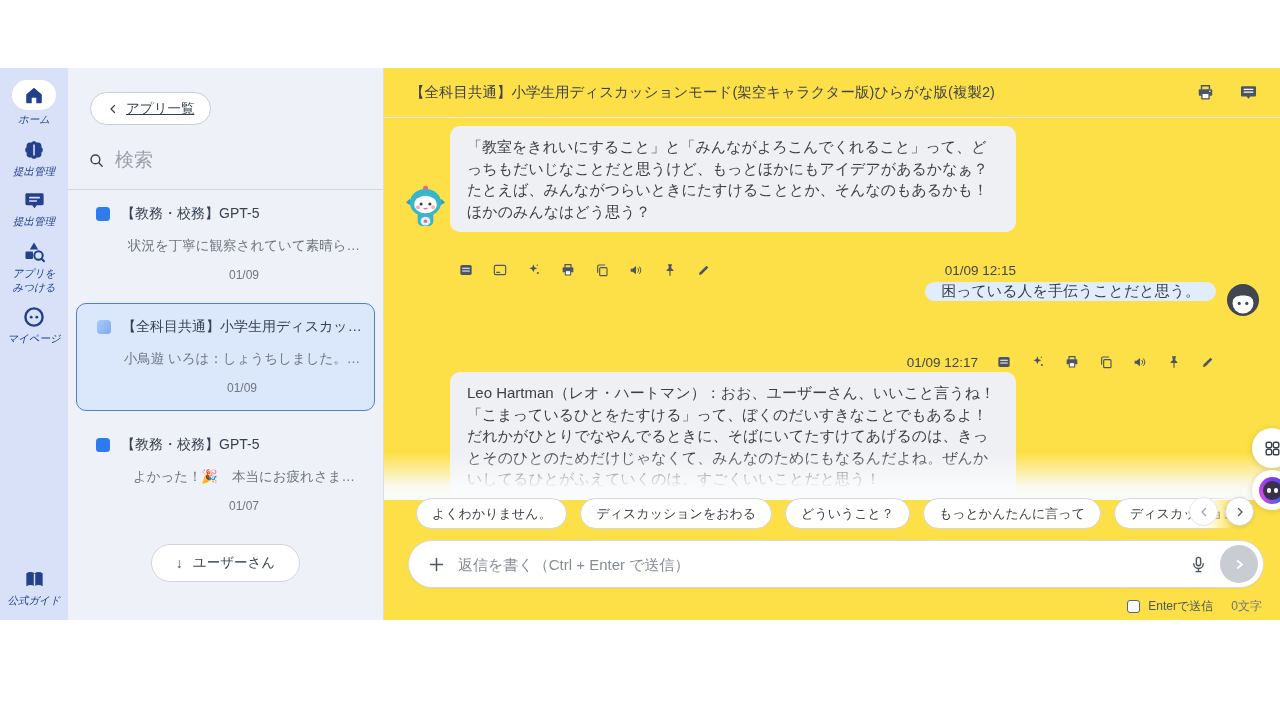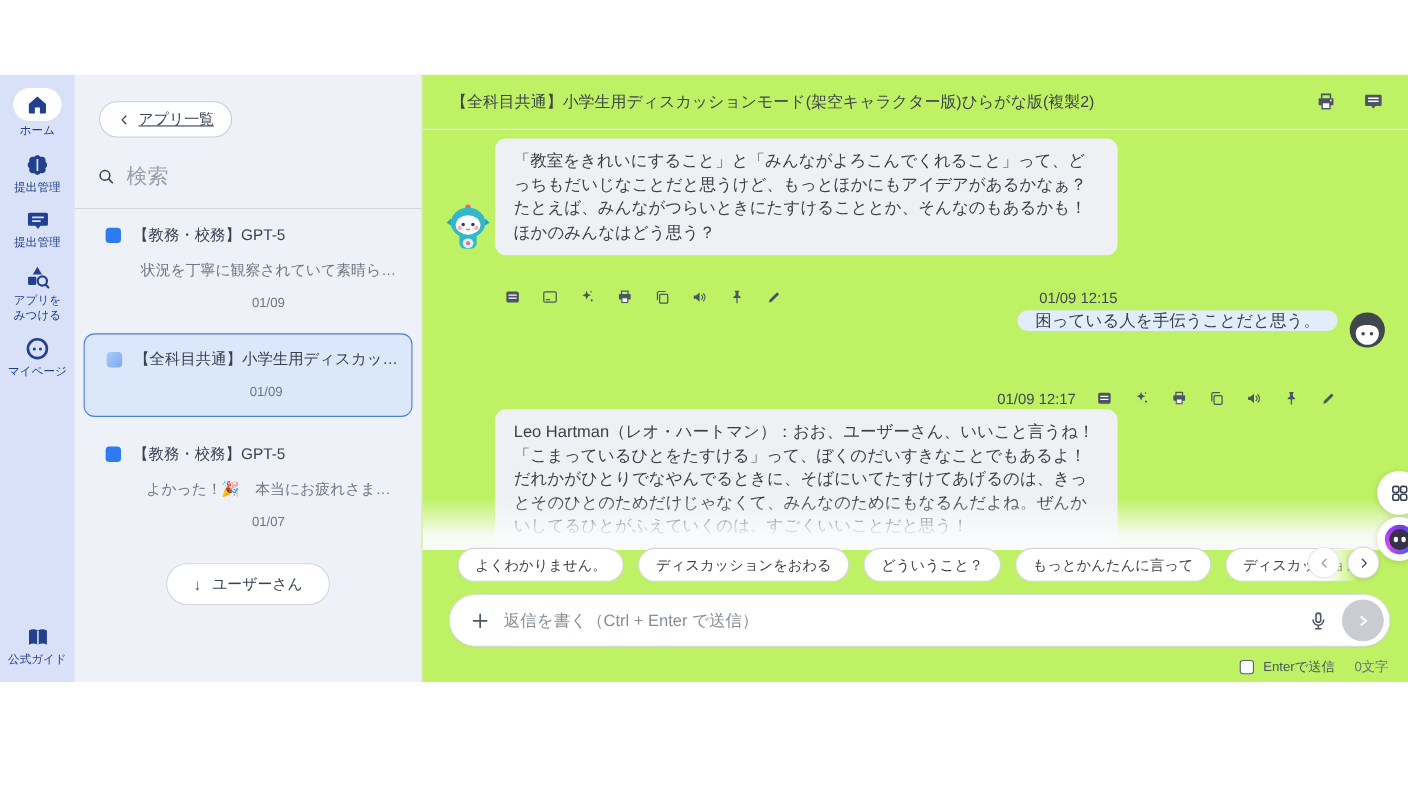--- a/index.html
+++ b/index.html
@@ -1,21 +1,21 @@
 <!DOCTYPE html>
 <html><head>
 <meta charset="utf-8">
 <style>
   * { margin:0; padding:0; box-sizing:border-box; }
   html,body { width:1280px; height:720px; background:#ffffff; font-family:"Liberation Sans", sans-serif; }
   .screen { position:relative; width:1280px; height:720px; background:#ffffff; overflow:hidden; }
   .app { position:absolute; left:0; top:68px; width:1280px; height:552px; }
 
   
-  .nav { position:absolute; left:0; top:0; width:68px; height:552px; background:#d8e1f7; display:flex; flex-direction:column; align-items:center; padding-top:8px; }
+  .nav { position:absolute; left:0; top:0; width:68px; height:552px; background:#d8e1f7; display:flex; flex-direction:column; align-items:center; padding-top:8px;font-style:italic; }
   .nav-item { margin-top:11px; display:flex; flex-direction:column; align-items:center; cursor:pointer; }
   .nav-item:first-child { margin-top:4px; }
   .nav-pill { width:44px; height:30px; border-radius:15px; display:flex; align-items:center; justify-content:center; }
   .nav-pill.active { background:#ffffff; }
   .nav-label { margin-top:3px; font-size:10.5px; line-height:1.3; color:#22408d; text-align:center; white-space:pre-line; }
   .nav-spacer { flex:1; }
   .nav-bottom { margin-bottom:12px; }
 
   
   .sb { position:absolute; left:68px; top:0; width:316px; height:552px; background:#eef1f8; border-right:1px solid #dbdee5; }
@@ -29,21 +29,21 @@
   .chat-title { font-size:14px; color:#374151; white-space:nowrap; overflow:hidden; }
   .chat-preview { margin:14px 0 0 25px; font-size:13.5px; color:#6f7680; white-space:nowrap; overflow:hidden; }
   .chat-date { margin:13px 0 0 25px; font-size:12px; color:#6f7680; }
   .chat-item.selected { margin:6px 8px 10px 8px; padding:14px 12px 15px 20px; background:#dbe7fb; border:1.5px solid #4c7ee0; border-radius:10px; }
   .chat-item.selected .chat-sq { background:linear-gradient(135deg,#a9ccf9,#7caaf0); }
   .load-more-wrap { text-align:center; margin-top:16px; }
   .load-more { display:inline-flex; align-items:center; gap:10px; height:38px; padding:0 24px; background:#ffffff; border:1px solid #d2d5db; border-radius:19px; font-size:13.5px; color:#374151; cursor:pointer; }
   .dn-arrow { color:#4b5563; font-size:14px; }
 
   
-  .main { position:absolute; left:384px; top:0; width:896px; height:552px; background:#bef264; }
+  .main { position:absolute; left:384px; top:0; width:896px; height:552px; background:#fde047; }
   .main-header { position:absolute; left:0; top:0; right:0; height:50px; display:flex; align-items:center; padding:0 22px 0 26px; border-bottom:1px solid #e7e9ee; }
   .main-title { flex:1; font-size:14.5px; color:#3f434a; white-space:nowrap; overflow:hidden; }
   .hicons { display:flex; gap:24px; align-items:center; }
   .hicons svg { cursor:pointer; }
 
   .chat-area { position:absolute; left:0; top:50px; right:0; bottom:0; overflow:hidden; }
 
   .bubble-a { position:absolute; left:66px; width:566px; background:#eef0f3; border-radius:10px; padding:10px 17px; font-size:15px; line-height:21.5px; color:#3c3f45; }
   .bubble-a.b1 { top:8px; }
   .bubble-a.b2 { top:254px; line-height:21.5px; }
@@ -167,20 +167,21 @@
           </div>
       <div class="chat-preview">状況を丁寧に観察されていて素晴ら…</div>
       <div class="chat-date">01/09</div>
     </div>
 
     <div class="chat-item selected">
       <div class="row">
             <span class="chat-sq"></span>
         <span class="chat-title">【全科目共通】小学生用ディスカッ…</span>
           </div>
+      <div class="chat-preview">小鳥遊 いろは：しょうちしました。…</div>
       <div class="chat-date">01/09</div>
     </div>
 
     <div class="chat-item">
       <div class="row">
             <span class="chat-sq"></span>
         <span class="chat-title">【教務・校務】GPT-5</span>
           </div>
       <div class="chat-preview">よかった！🎉　本当にお疲れさま…</div>
       <div class="chat-date">01/07</div>

